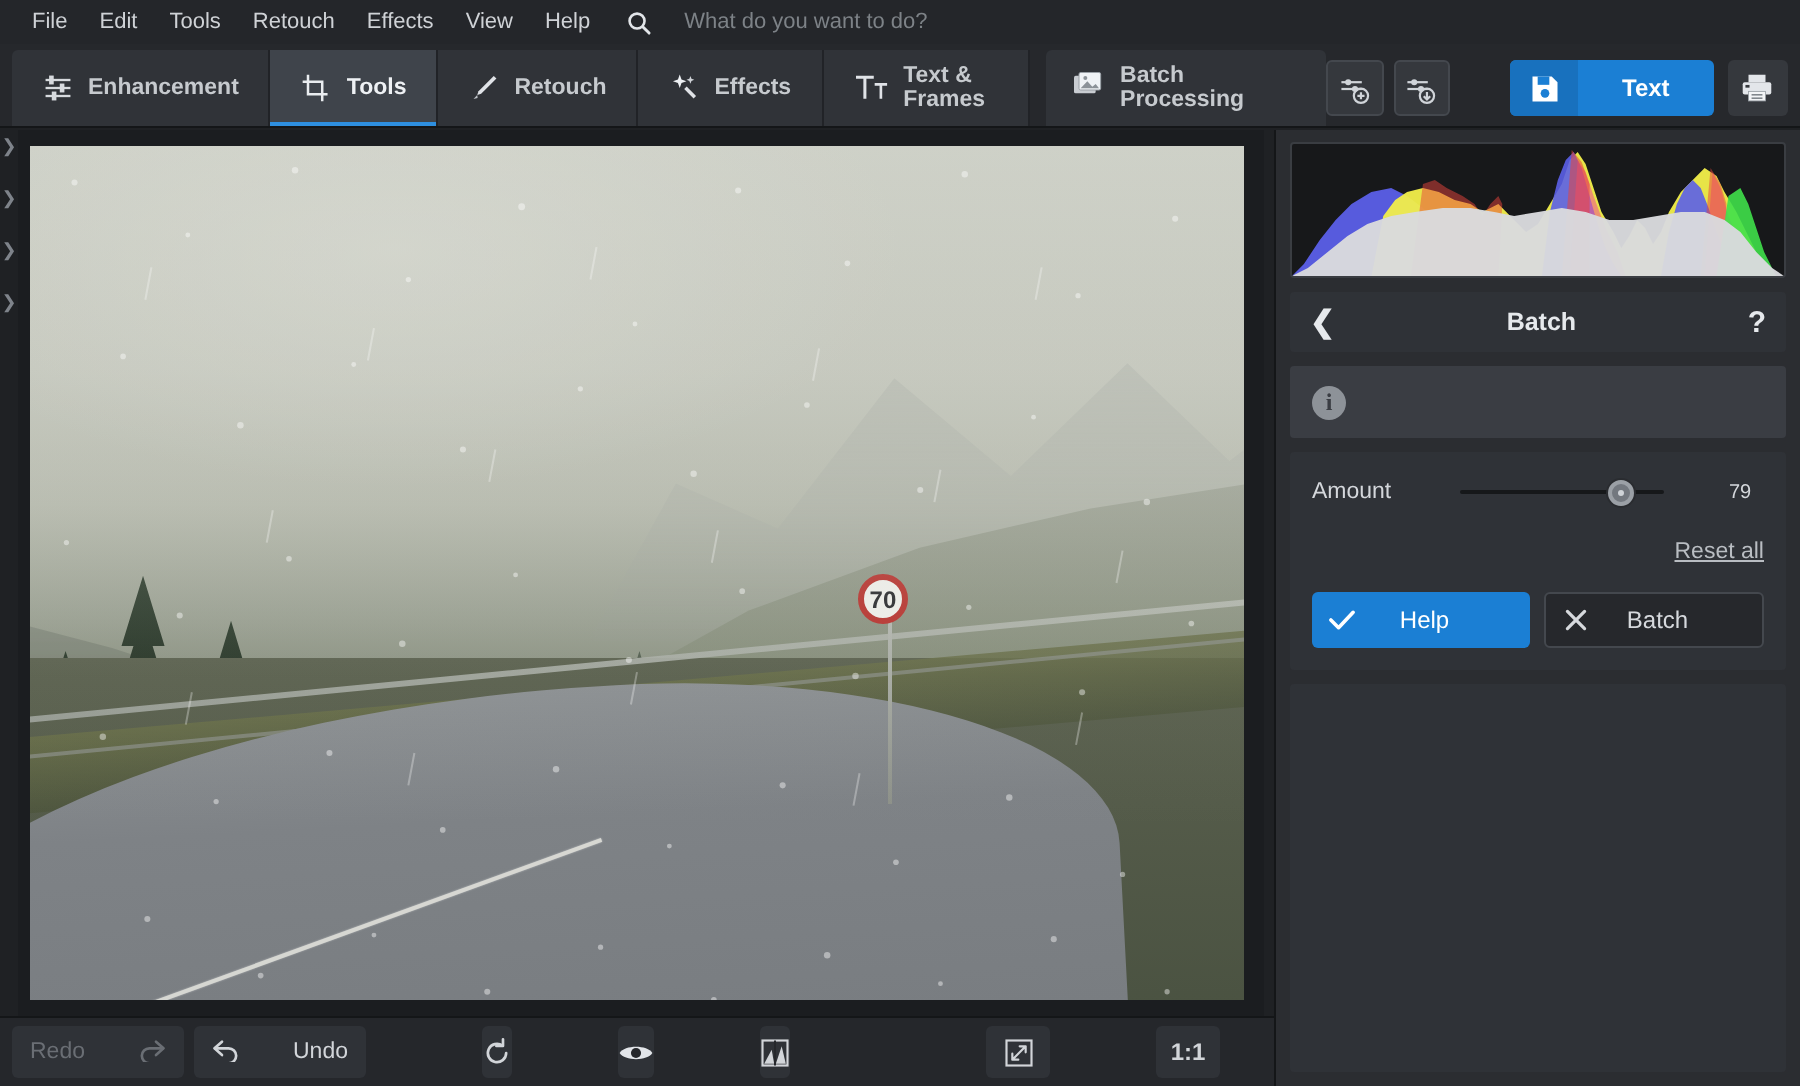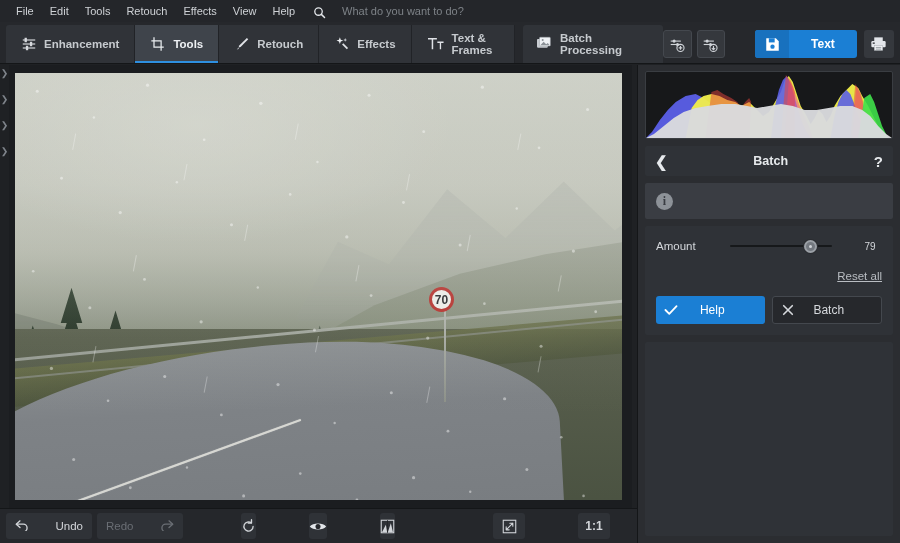--- a/index.html
+++ b/index.html
@@ -523,37 +523,37 @@
             <line x1="190" y1="300" x2="187" y2="316"></line>
           <line x1="300" y1="260" x2="297" y2="276"></line>
             <line x1="410" y1="310" x2="407" y2="326"></line>
           <line x1="520" y1="280" x2="517" y2="296"></line>
         </g>
       </svg>
     </div>
   </div>
 
   <div class="bottombar">
-    <div class="bb-btn wide">
-      <span>
-        <svg viewBox="0 0 18 14" width="15" height="12">
-            <path d="M6 2 L1.5 6 L6 10" fill="none" stroke="#d2d5d9" stroke-width="1.6" stroke-linecap="round" stroke-linejoin="round"></path>
-            <path d="M1.8 6 H10 a4.5 4.5 0 0 1 0 9 H7" fill="none" stroke="#d2d5d9" stroke-width="1.6" stroke-linecap="round"></path>
-          </svg>
-      </span>
-      <span>Undo</span>
-    </div>
     <div class="bb-btn wide disabled">
       <span>Redo</span>
       <span>
         <svg viewBox="0 0 18 14" width="15" height="12">
             <path d="M12 2 L16.5 6 L12 10" fill="none" stroke="#6a6e74" stroke-width="1.6" stroke-linecap="round" stroke-linejoin="round"></path>
             <path d="M16.2 6 H8 a4.5 4.5 0 0 0 0 9 H11" fill="none" stroke="#6a6e74" stroke-width="1.6" stroke-linecap="round"></path>
           </svg>
       </span>
+    </div>
+    <div class="bb-btn wide">
+      <span>
+        <svg viewBox="0 0 18 14" width="15" height="12">
+            <path d="M6 2 L1.5 6 L6 10" fill="none" stroke="#d2d5d9" stroke-width="1.6" stroke-linecap="round" stroke-linejoin="round"></path>
+            <path d="M1.8 6 H10 a4.5 4.5 0 0 1 0 9 H7" fill="none" stroke="#d2d5d9" stroke-width="1.6" stroke-linecap="round"></path>
+          </svg>
+      </span>
+      <span>Undo</span>
     </div>
     <div class="bb-gap"></div>
     <div class="bb-btn icon">
       <svg viewBox="0 0 18 18" width="15" height="15">
         <path d="M14.5 9 a5.5 5.5 0 1 1 -2.2 -4.4" fill="none" stroke="#d2d5d9" stroke-width="1.6" stroke-linecap="round"></path>
         <path d="M13.2 1.2 L13.2 5.2 L9.2 5.2" fill="none" stroke="#d2d5d9" stroke-width="1.6" stroke-linecap="round" stroke-linejoin="round" transform="translate(-0.6,-0.4)"></path>
       </svg>
     </div>
     <div class="bb-btn icon">
       <svg viewBox="0 0 22 14" width="18" height="13">

